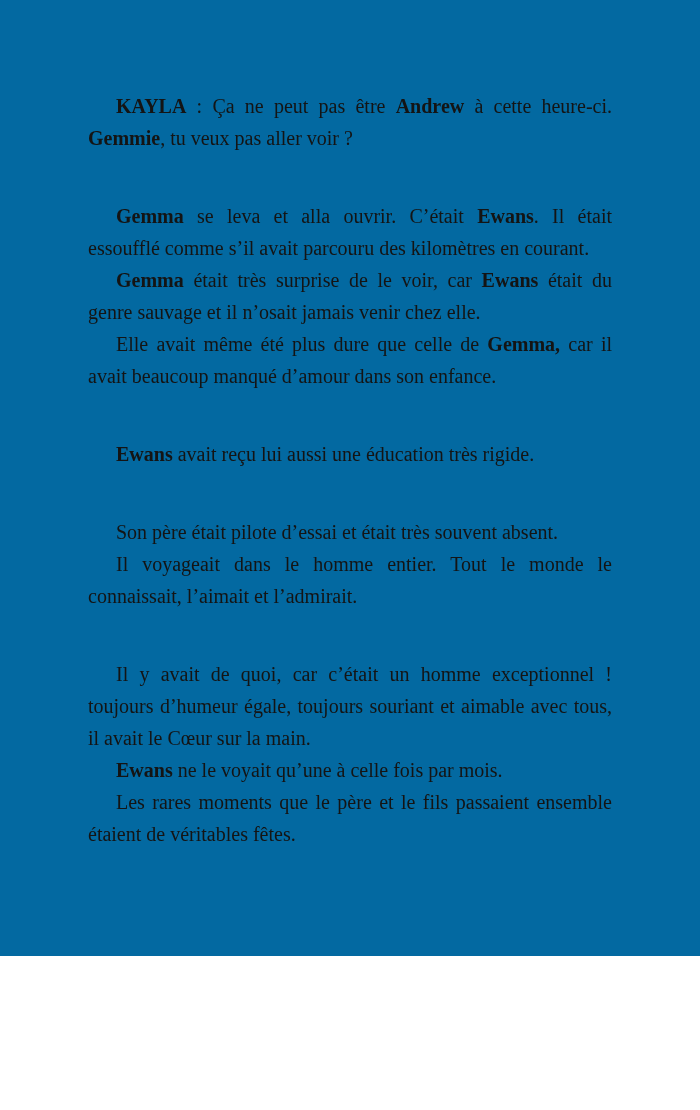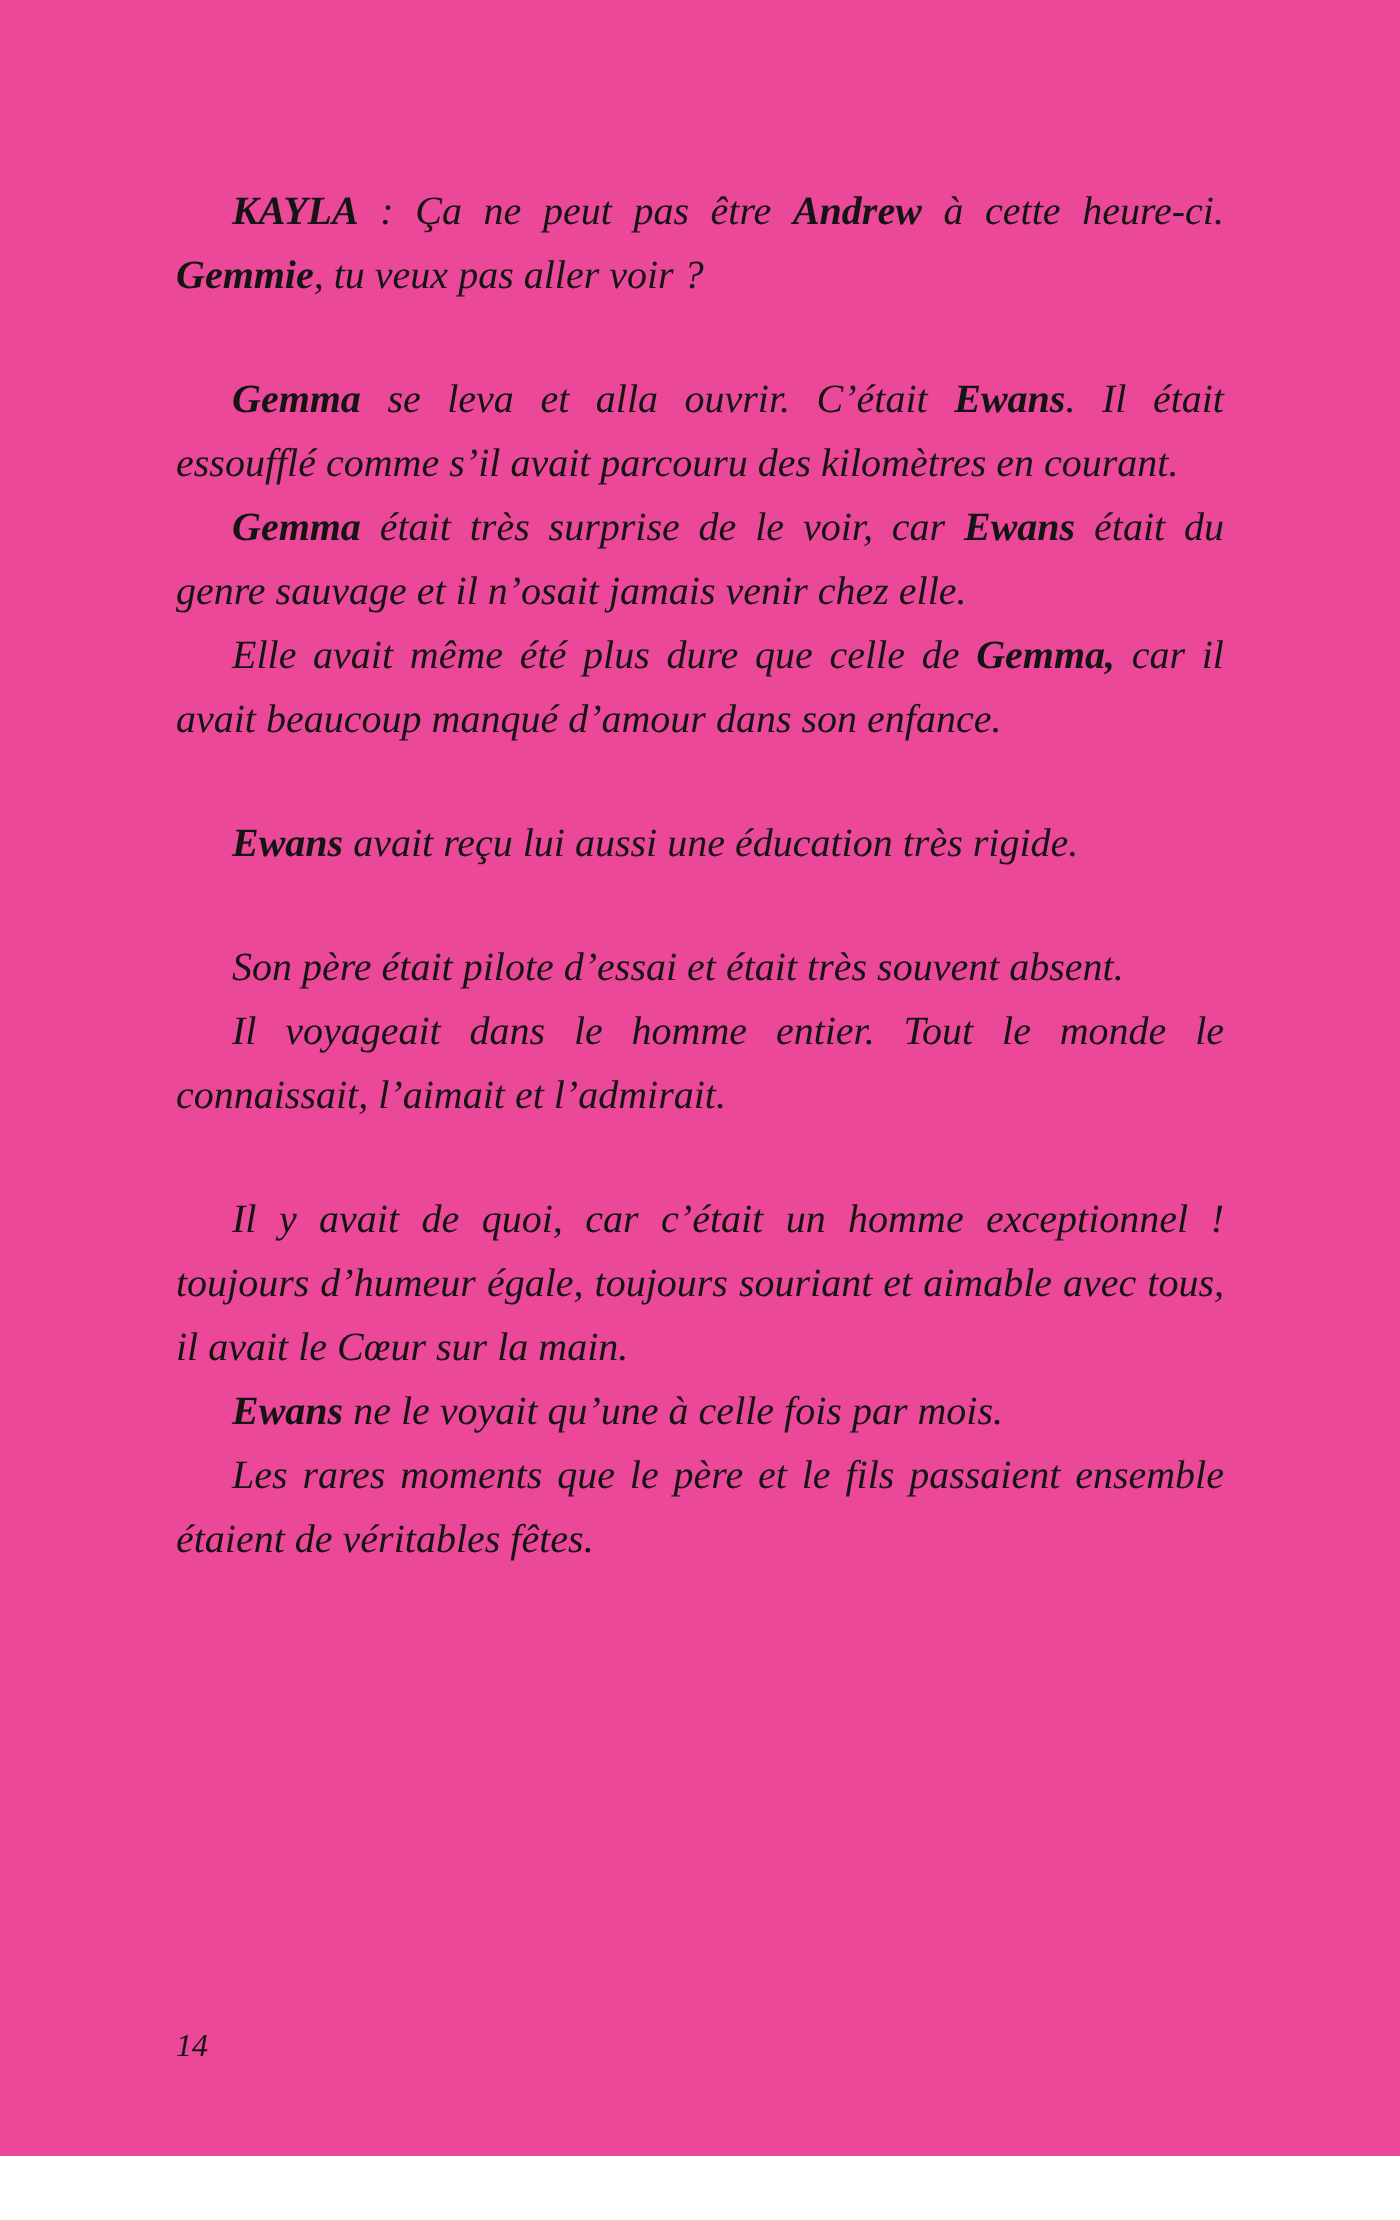--- a/index.html
+++ b/index.html
@@ -8,42 +8,41 @@
   }
   body {
     width: 700px;
     height: 1110px;
     background: #ffffff;
     font-family: "Liberation Serif", "DejaVu Serif", serif;
   }
   .book-page {
     position: relative;
     width: 700px;
-    height: 1078px;
-    background: #ec4899;
+    height: 956px;
+    background: #0369a1;
     overflow: hidden;
-    font-style: italic;
   }
   .text-block {
     position: absolute;
     left: 88px;
     top: 90px;
     width: 524px;
   }
   .para {
     margin: 0;
     padding: 0;
     font-size: 20px;
     line-height: 32px;
     color: #141414;
     text-align: justify;
     text-indent: 28px;
   }
   .para.spaced {
-    margin-top: 30px;
+    margin-top: 46px;
   }
   .b {
     font-weight: 700;
   }
   .page-number {
     position: absolute;
     left: 88px;
     top: 1008px;
     font-size: 16px;
     line-height: 32px;

